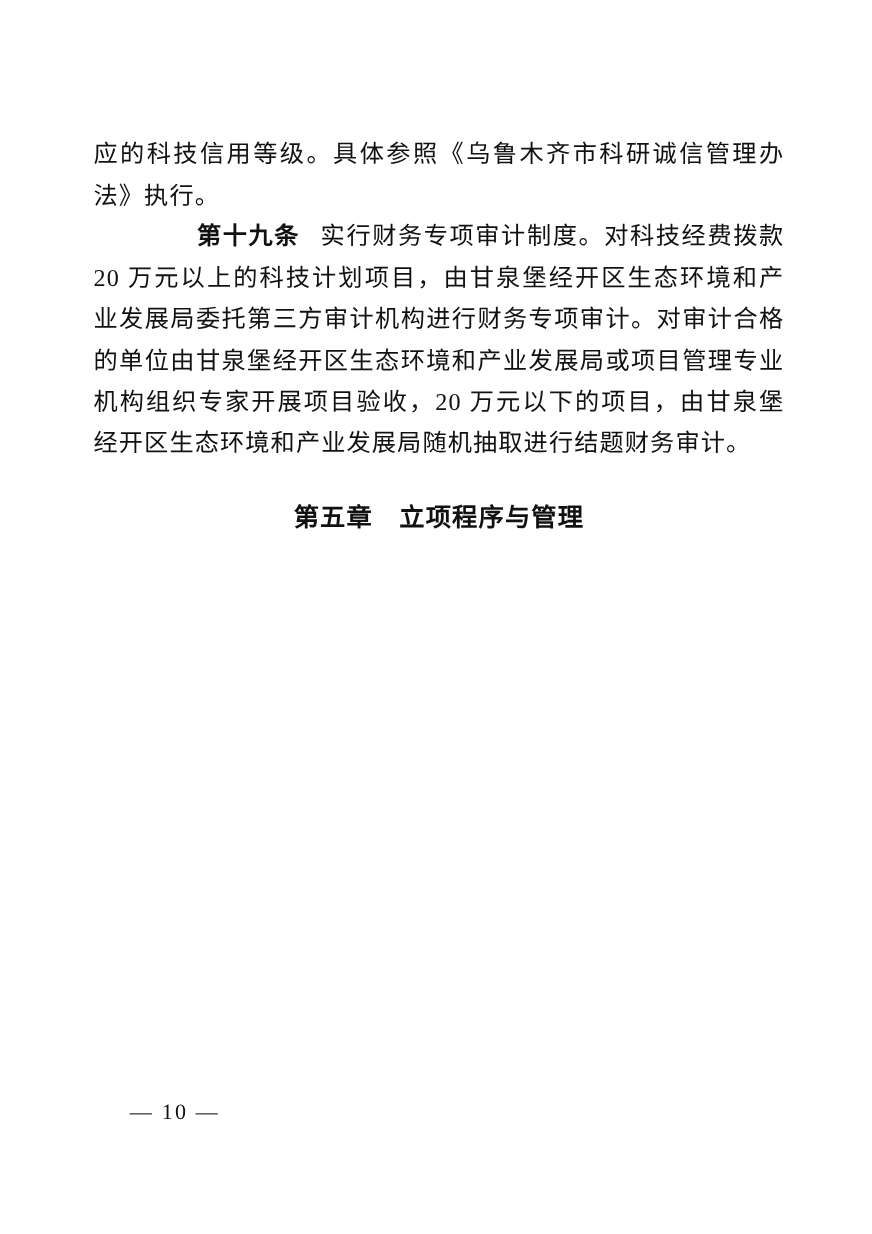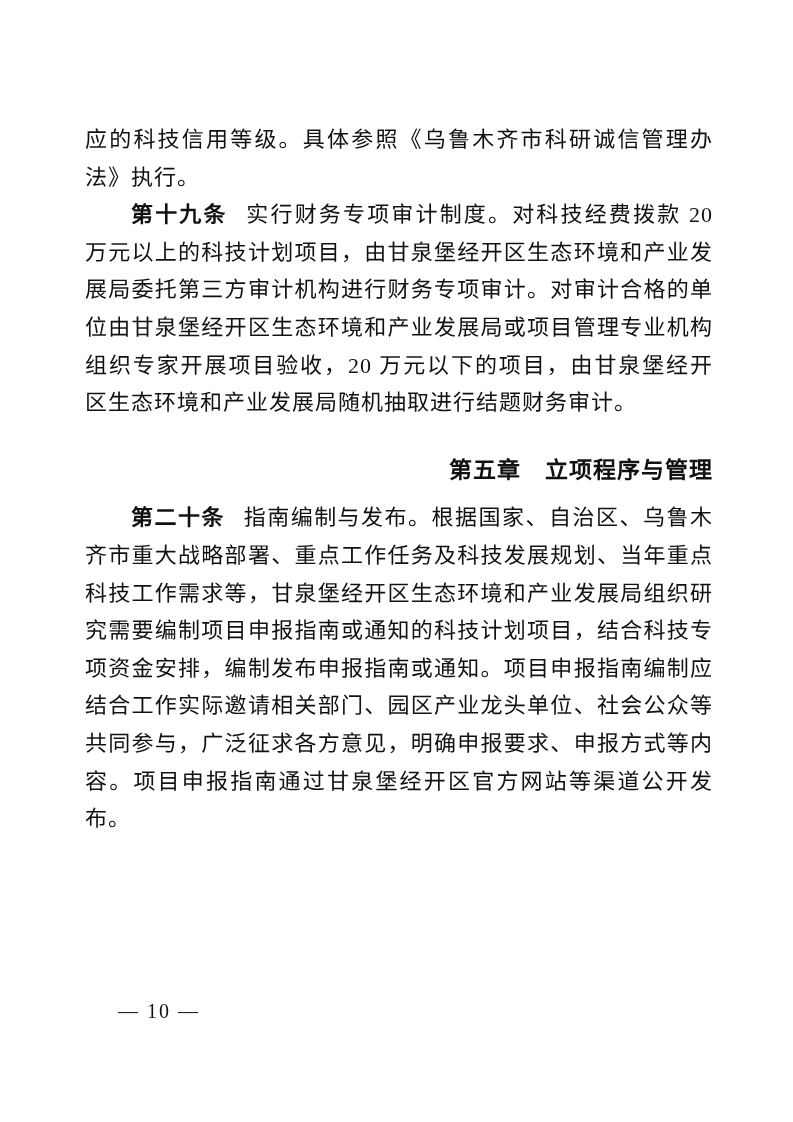--- a/index.html
+++ b/index.html
@@ -29,25 +29,26 @@
     letter-spacing: 1px;
     text-align: justify;
     text-justify: inter-character;
   }
   .para.indent {
     text-indent: 46px;
   }
   .lead {
     font-weight: bold;
     margin-right: 0.85em;
+    margin-left: 48px;
   }
   .chapter-heading {
     font-size: 23px;
     font-weight: bold;
-    text-align: right;
+    text-align: center;
     letter-spacing: 1px;
     line-height: 37.6px;
     margin: 30px 0 10px 0;
   }
   .page-number {
     position: absolute;
     left: 118px;
     top: 1000px;
     font-size: 20px;
     letter-spacing: 2px;
@@ -56,16 +57,15 @@
   }
 </style>
 </head>
 <body>
 
 <div class="page">
   <div class="content">
       <p class="para">应的科技信用等级。具体参照《乌鲁木齐市科研诚信管理办法》执行。</p>
       <p class="para indent"><span class="lead">第十九条</span>实行财务专项审计制度。对科技经费拨款 20 万元以上的科技计划项目，由甘泉堡经开区生态环境和产业发展局委托第三方审计机构进行财务专项审计。对审计合格的单位由甘泉堡经开区生态环境和产业发展局或项目管理专业机构组织专家开展项目验收，20 万元以下的项目，由甘泉堡经开区生态环境和产业发展局随机抽取进行结题财务审计。</p>
       <div class="chapter-heading">第五章　立项程序与管理</div>
-      <p class="para indent"><span class="lead">第二十条</span>指南编制与发布。根据国家、自治区、乌鲁木齐市重大战略部署、重点工作任务及科技发展规划、当年重点科技工作需求等，甘泉堡经开区生态环境和产业发展局组织研究需要编制项目申报指南或通知的科技计划项目，结合科技专项资金安排，编制发布申报指南或通知。项目申报指南编制应结合工作实际邀请相关部门、园区产业龙头单位、社会公众等共同参与，广泛征求各方意见，明确申报要求、申报方式等内容。项目申报指南通过甘泉堡经开区官方网站等渠道公开发布。</p>
     </div>
   <div class="page-number">— 10 —</div>
 </div>
 
 </body></html>

